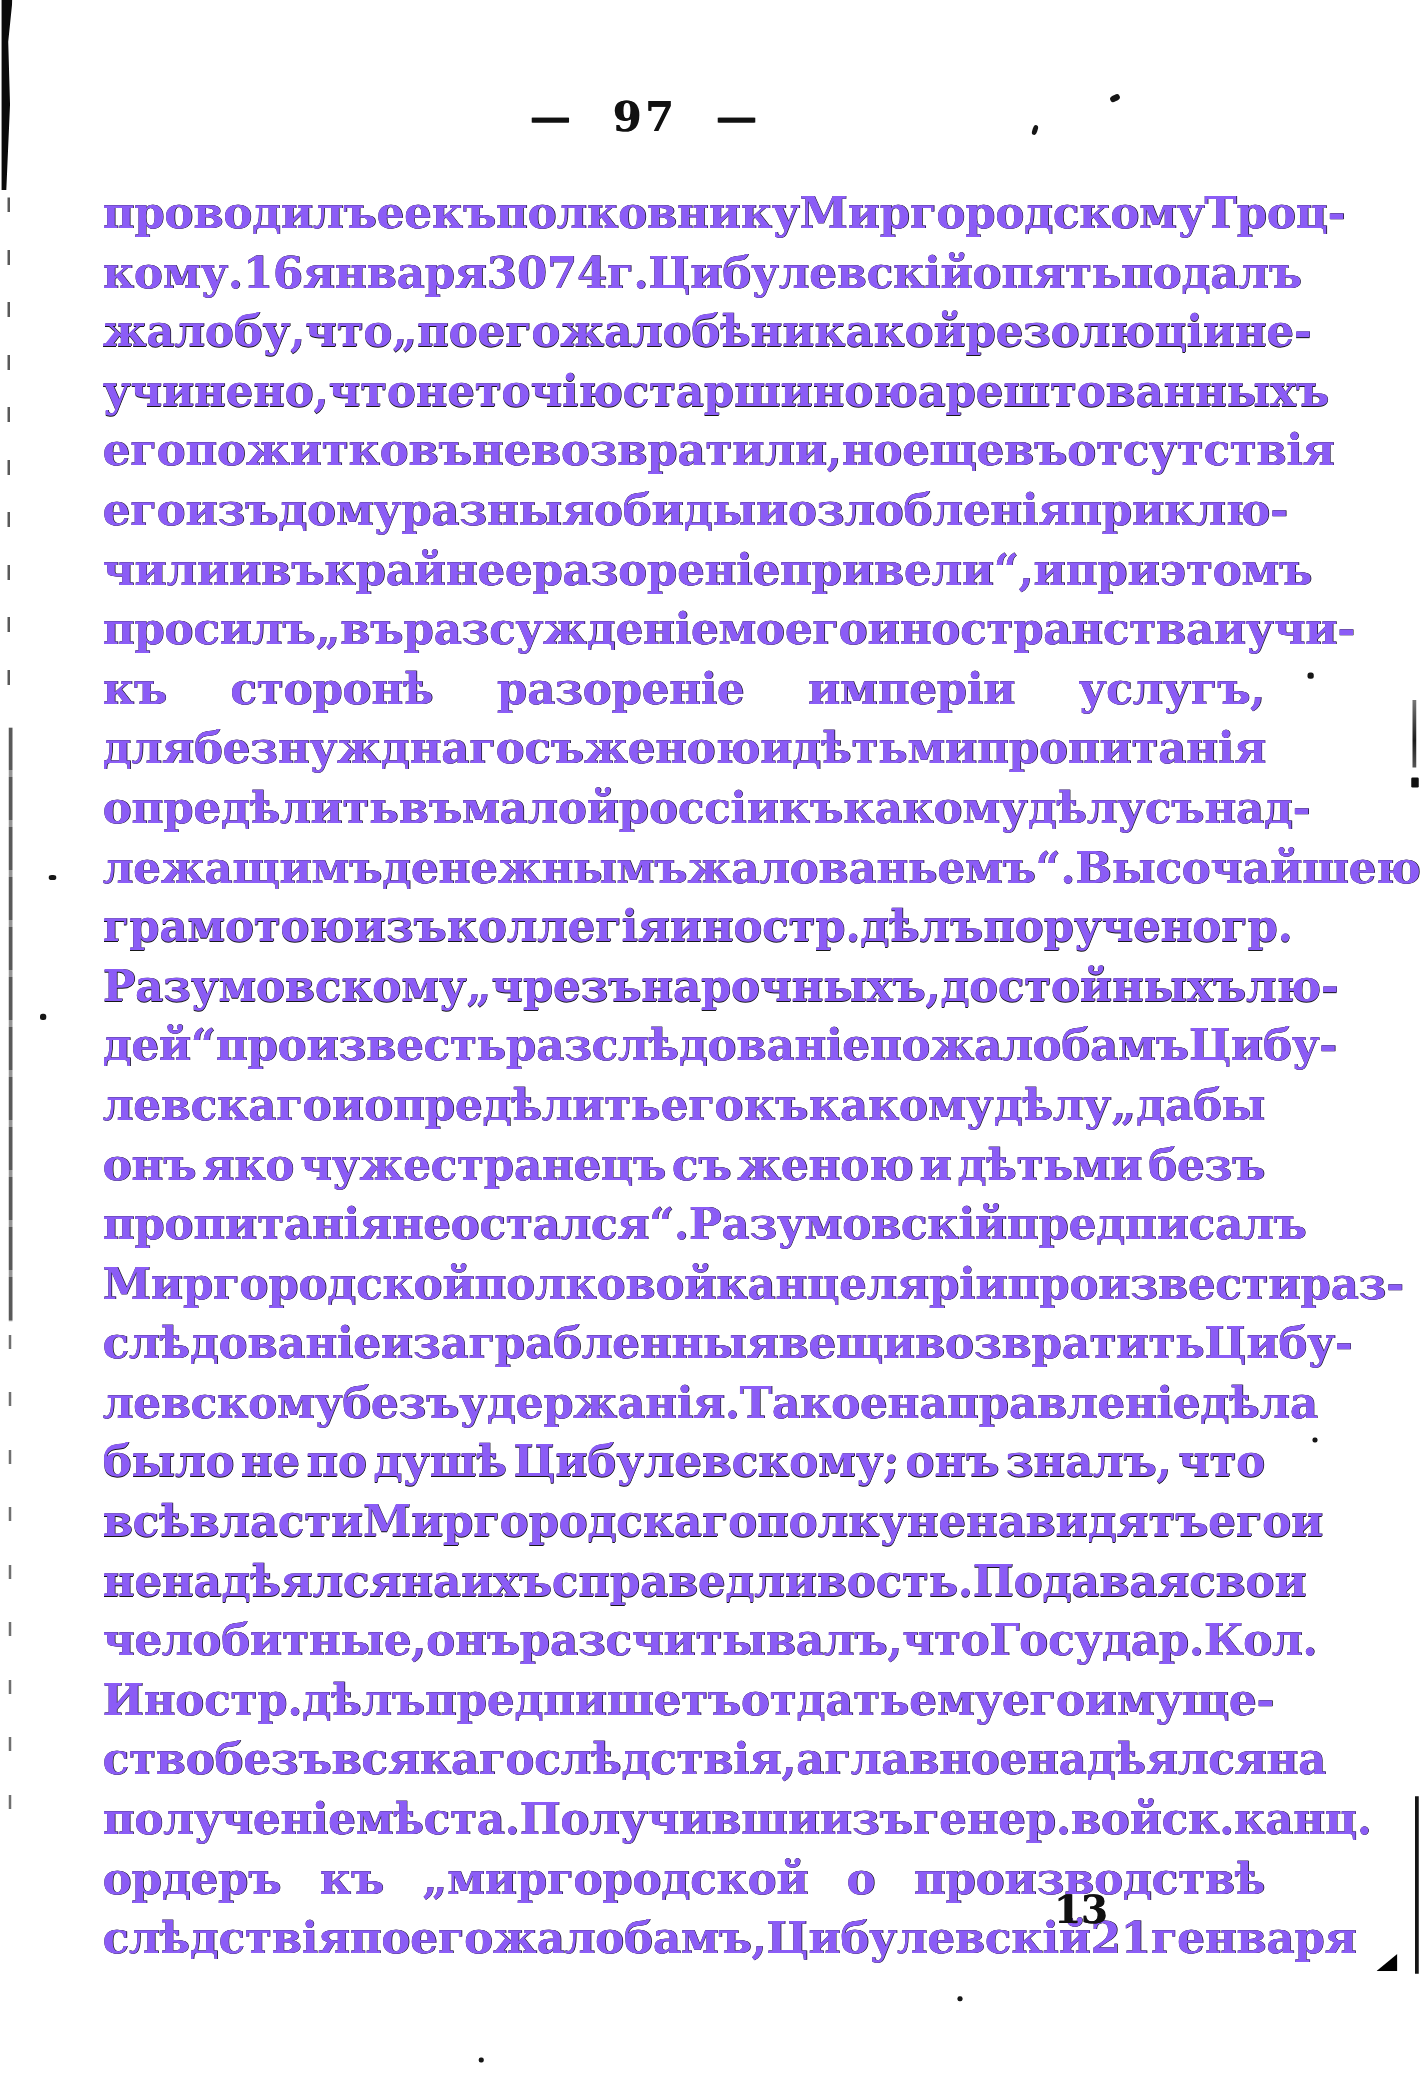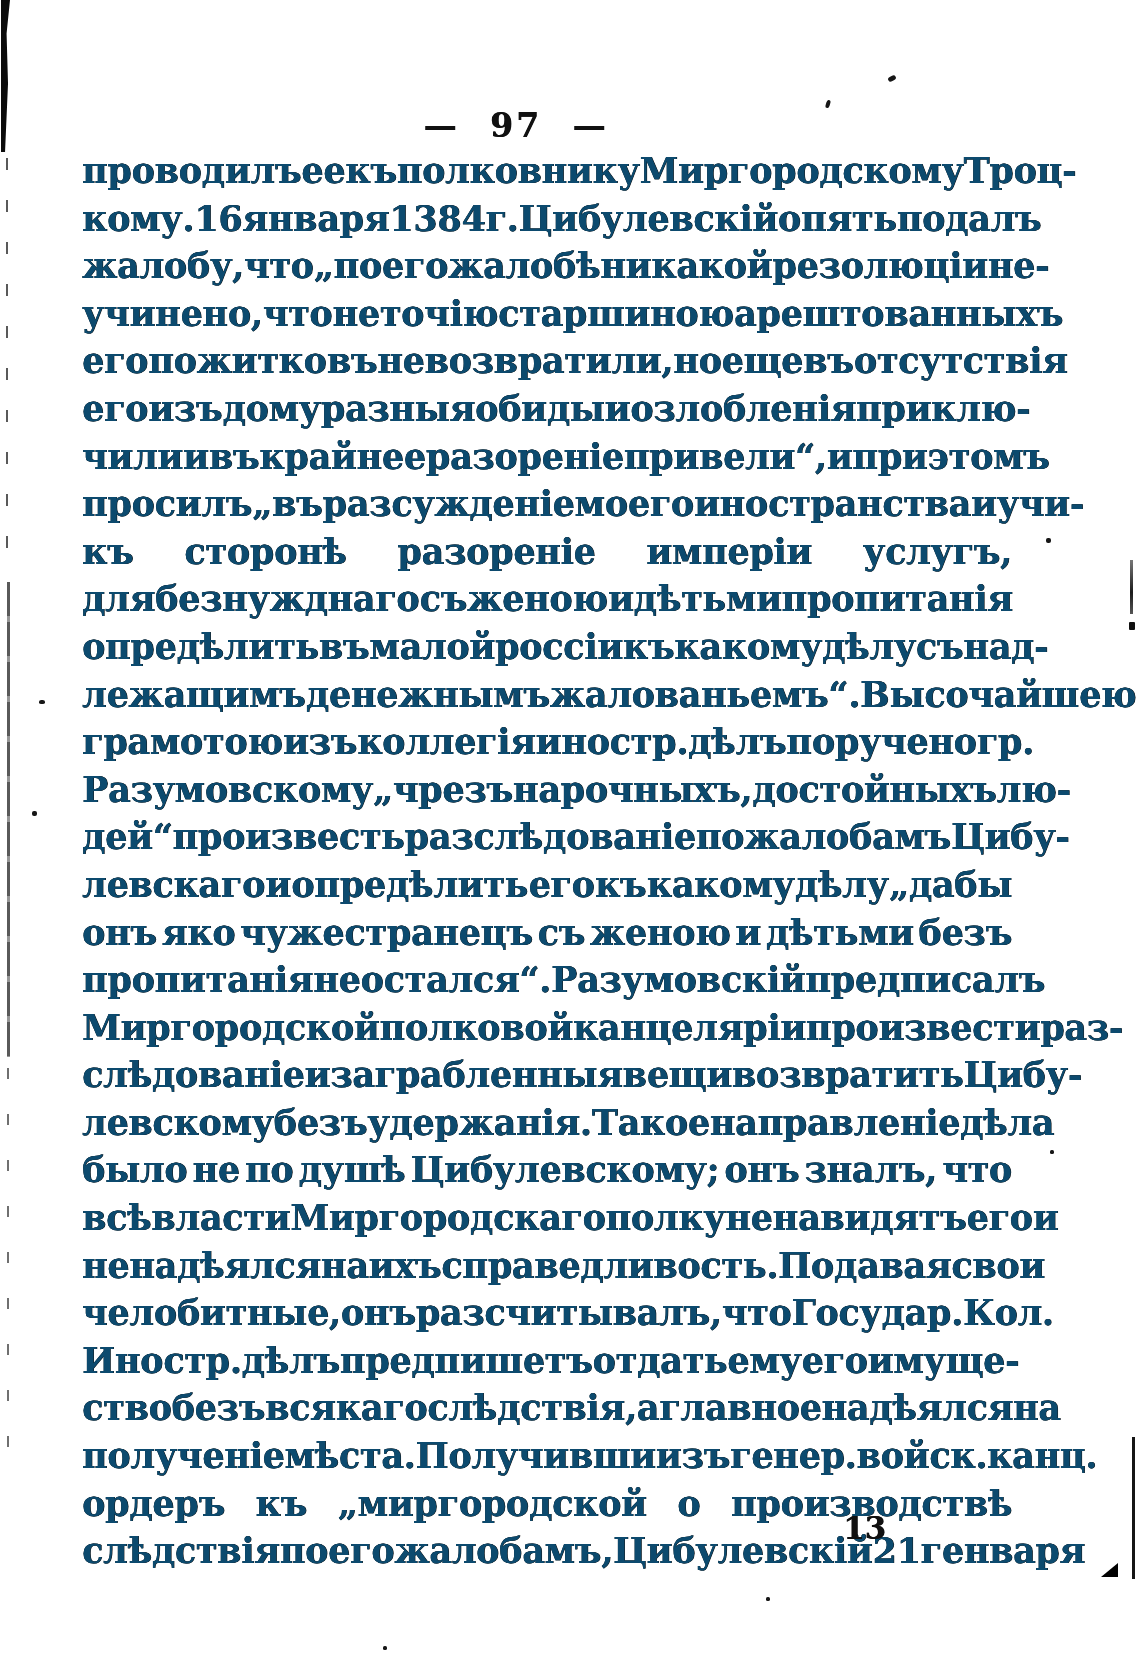--- a/index.html
+++ b/index.html
@@ -19,36 +19,35 @@
     position: absolute;
     left: 0; top: 74px;
     width: 1032px;
     text-align: center;
     font-size: 33px;
     font-weight: 700;
     color: #111;
     letter-spacing: 3px;
     word-spacing: 16px;
     text-shadow: 0.5px 0 #111;
-    margin-top: 32px;
   }
   
   .textblock {
     position: absolute;
     left: 82px; top: 147px;
     width: 930px;
   }
   .line {
     display: flex;
     justify-content: space-between;
     height: 47.6px;
     line-height: 47.6px;
     font-size: 35px;
     font-weight: 700;
-    color: #0c4a6e;
+    color: #8b5cf6;
     letter-spacing: -0.3px;
     text-shadow: 0.5px 0 #171717, 0 0.3px #171717;
     white-space: pre;
     text-align: center;
   }
   .line span { display: inline-block; }
   
   .signature {
     position: absolute;
     left: 843px; top: 1510px;
@@ -96,21 +95,21 @@
 </style>
 </head>
 <body>
 
 <div class="page">
 
   <div class="header-num">— 97 —</div>
 
   <div class="textblock">
       <div class="line"><span>проводилъ</span><span>ее</span><span>къ</span><span>полковнику</span><span>Миргородскому</span><span>Троц-</span></div>
-      <div class="line"><span>кому.</span><span>16</span><span>января</span><span>1384</span><span>г.</span><span>Цибулевскій</span><span>опять</span><span>подалъ</span></div>
+      <div class="line"><span>кому.</span><span>16</span><span>января</span><span>3074</span><span>г.</span><span>Цибулевскій</span><span>опять</span><span>подалъ</span></div>
       <div class="line"><span>жалобу,</span><span>что</span><span>„по</span><span>его</span><span>жалобѣ</span><span>никакой</span><span>резолюціи</span><span>не-</span></div>
       <div class="line"><span>учинено,</span><span>что</span><span>не</span><span>точію</span><span>старшиною</span><span>арештованныхъ</span></div>
       <div class="line"><span>его</span><span>пожитковъ</span><span>не</span><span>возвратили,</span><span>но</span><span>еще</span><span>въ</span><span>отсутствія</span></div>
       <div class="line"><span>его</span><span>изъ</span><span>дому</span><span>разныя</span><span>обиды</span><span>и</span><span>озлобленія</span><span>приклю-</span></div>
       <div class="line"><span>чили</span><span>и</span><span>въ</span><span>крайнее</span><span>разореніе</span><span>привели“,</span><span>и</span><span>при</span><span>этомъ</span></div>
       <div class="line"><span>просилъ</span><span>„въ</span><span>разсужденіе</span><span>моего</span><span>иностранства</span><span>и</span><span>учи-</span></div>
       <div class="line"><span>къ</span><span>сторонѣ</span><span>разореніе</span><span>имперіи</span><span>услугъ,</span></div>
       <div class="line"><span>для</span><span>безнужднаго</span><span>съ</span><span>женою</span><span>и</span><span>дѣтьми</span><span>пропитанія</span></div>
       <div class="line"><span>опредѣлить</span><span>въ</span><span>малой</span><span>россіи</span><span>къ</span><span>какому</span><span>дѣлу</span><span>съ</span><span>над-</span></div>
       <div class="line"><span>лежащимъ</span><span>денежнымъ</span><span>жалованьемъ“.</span><span>Высочайшею</span></div>

